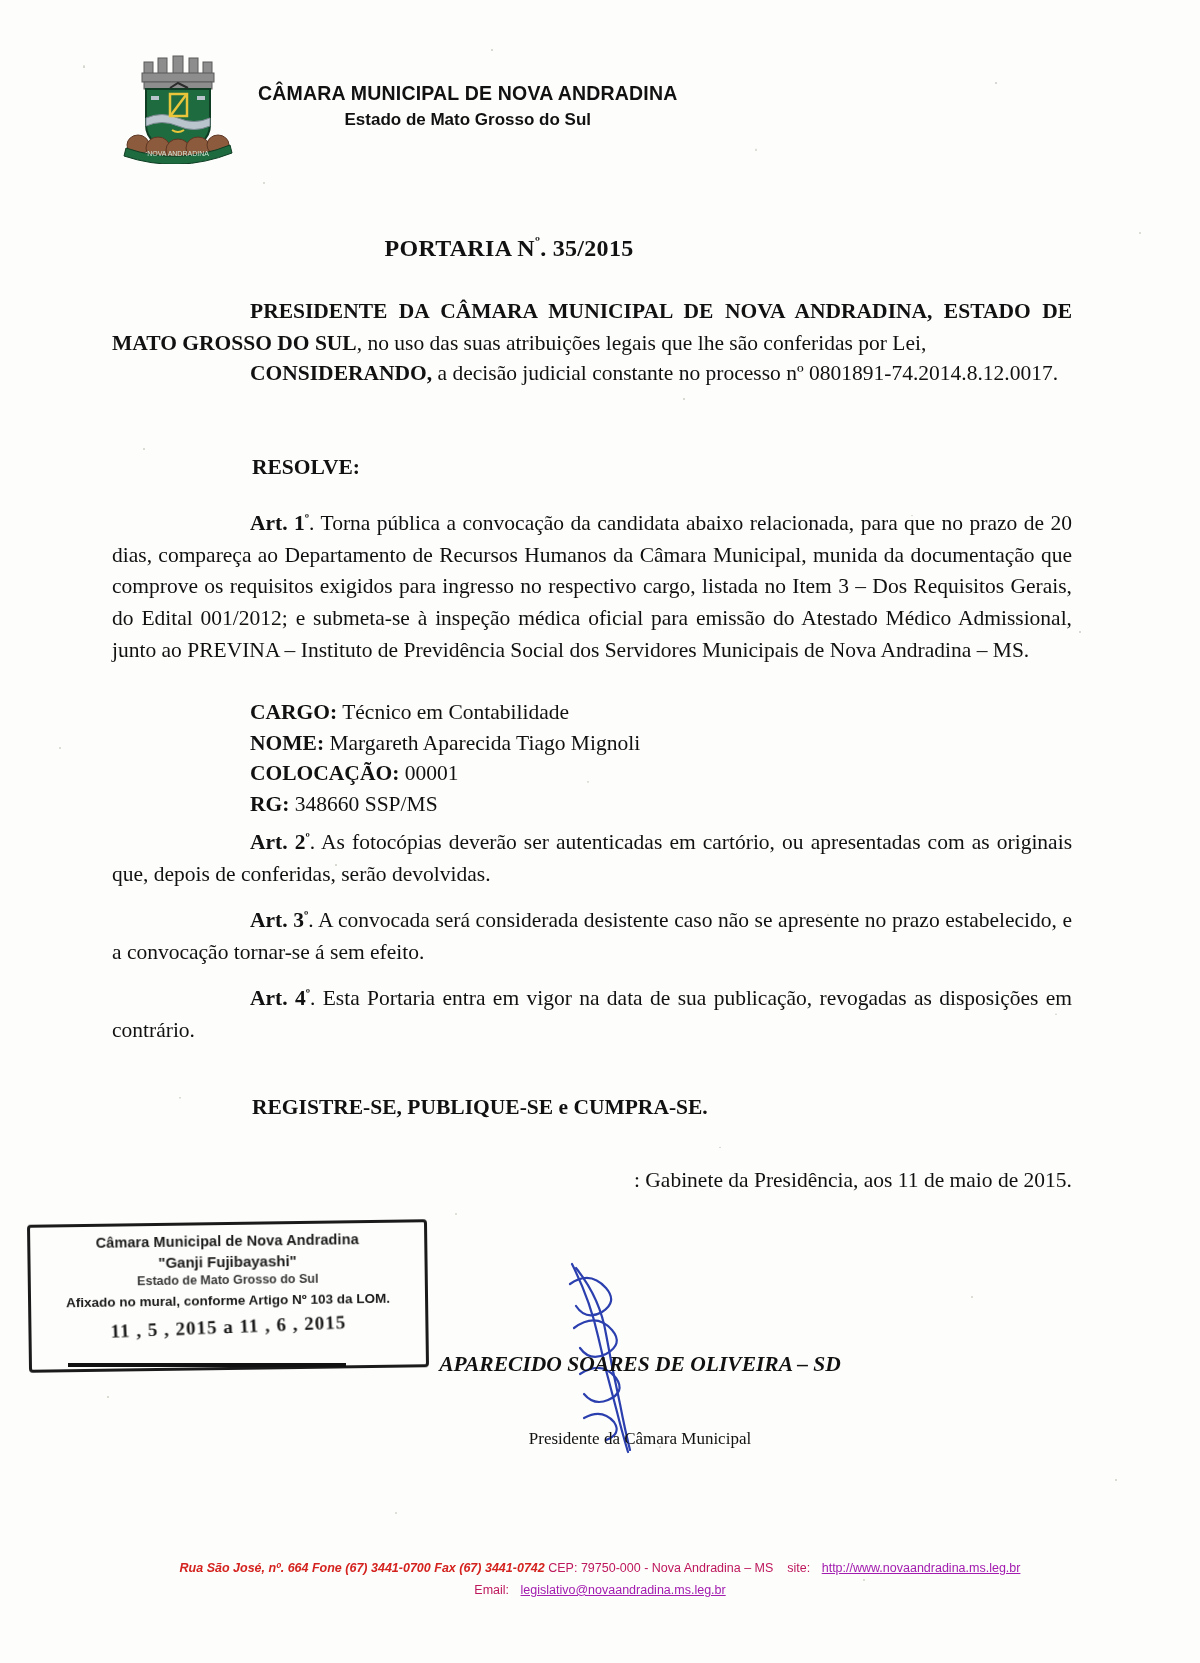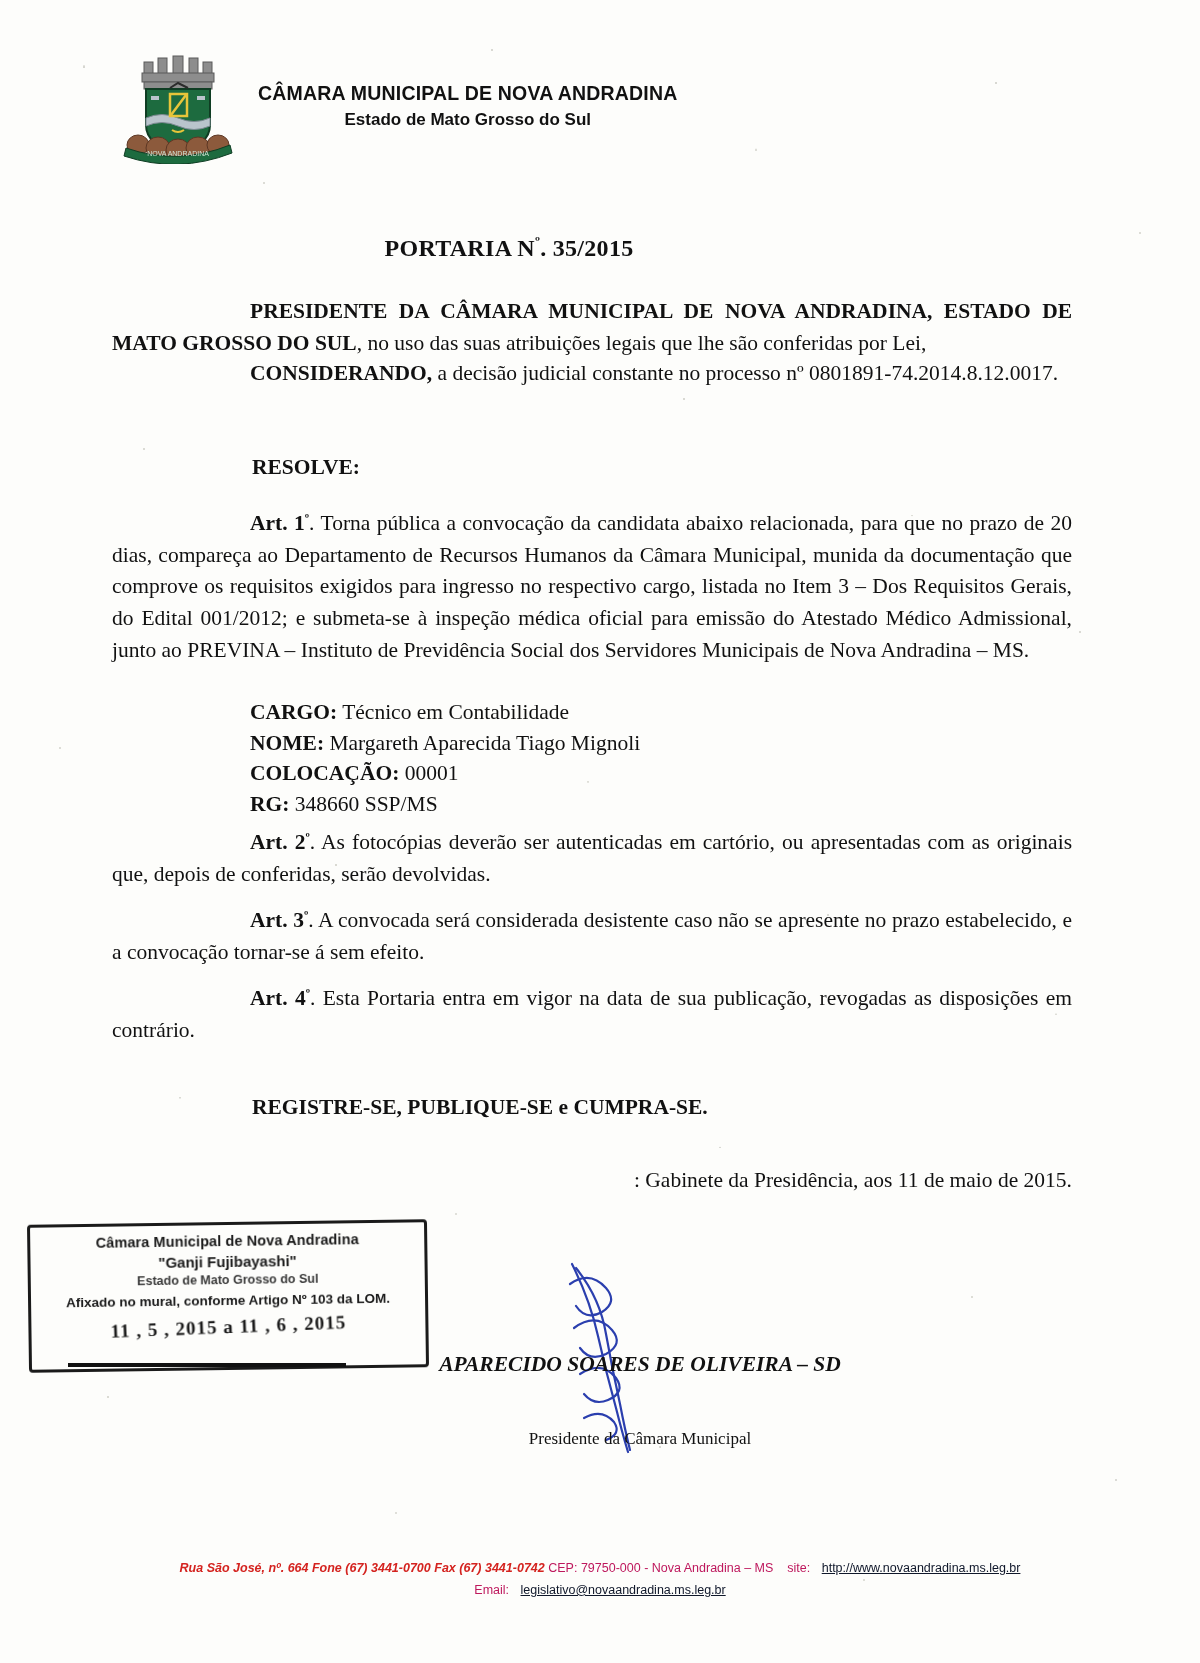--- a/index.html
+++ b/index.html
@@ -200,21 +200,21 @@
     left: 0;
     top: 1558px;
     width: 1200px;
     text-align: center;
     font-family: "Liberation Sans", sans-serif;
     font-size: 12.5px;
     line-height: 1.75;
   }
   .f-red { color: #d4231f; font-weight: bold; font-style: italic; }
   .f-blue { color: #be185d; }
-  .f-link { color: #0f172a; text-decoration: underline; padding-left: 8px; }
+  .f-link { color: #a21caf; text-decoration: underline; padding-left: 8px; }
 </style>
 </head>
 <body>
 
 <div class="page">
   <div class="speckle"></div>
 
   <div class="header">
     <div class="crest">
       <svg viewBox="0 0 120 120" width="120" height="120" aria-hidden="true">

